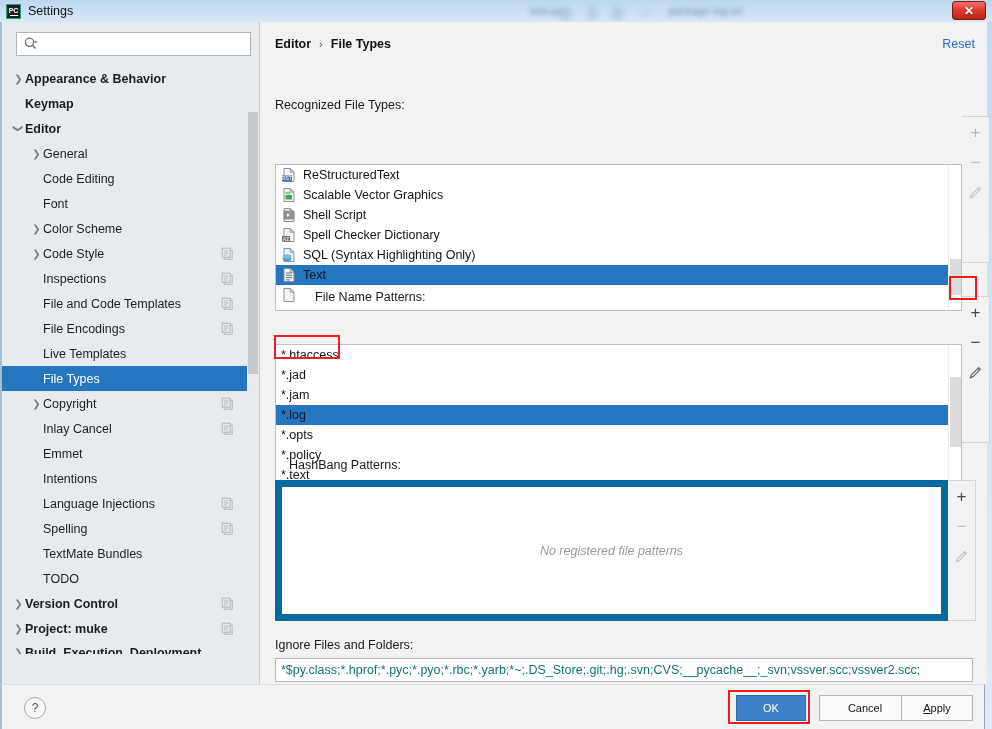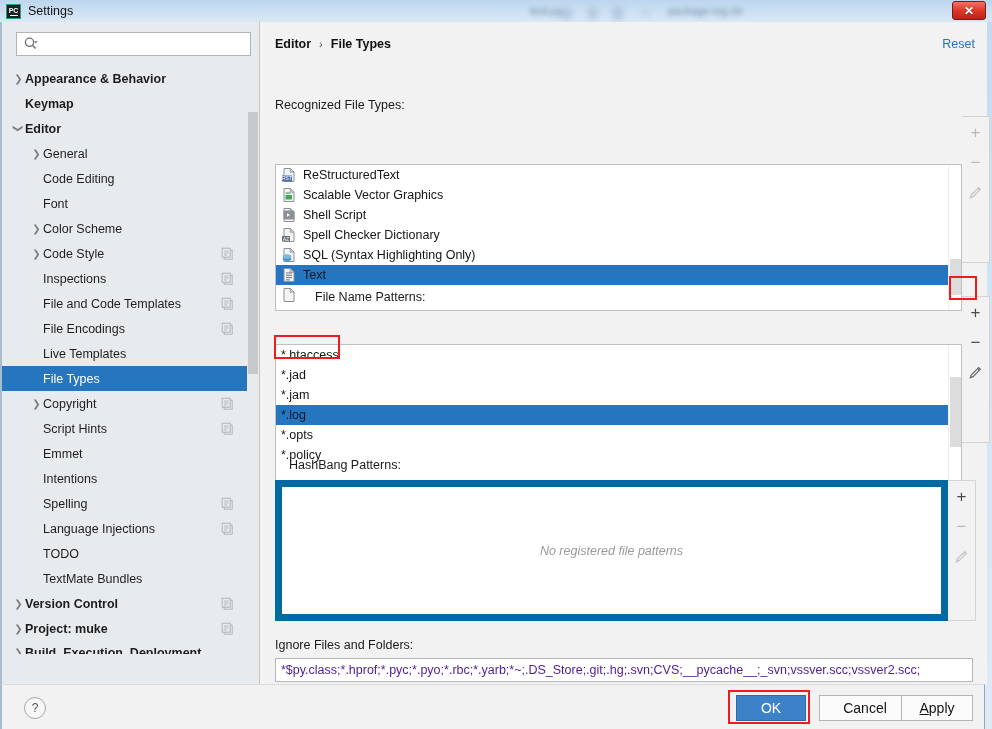--- a/index.html
+++ b/index.html
@@ -193,42 +193,42 @@
     position: absolute; left: 273px; top: 458px; width: 673px; height: 141px;
     background: #fff; border: 7px solid #0369a1;
     display: flex; align-items: center; justify-content: center; font-style: italic;
   }
   #hashbang-empty { font-size: 12.5px; color: #9a9a9a; }
 
   #ignore-input {
     position: absolute; left: 273px; top: 636px; width: 698px; height: 24px;
     background: #fff; border: 1px solid #b7b7b7;
     font-family: "Liberation Sans", sans-serif; font-size: 12.5px;
-    color: #4c1d95; padding: 11px 5px; outline: none;
+    color: #0f766e; padding: 11px 5px; outline: none;
   }
 
   
   #footer {
     position: absolute; left: 0; top: 684px; width: 985px; height: 45px;
     background: #f2f2f2;
     border-left: 2px solid #a8bdd0;
     border-right: 1px solid #8fa8bd;
     border-top: 1px solid #dcdcdc;
   }
   #help-btn {
     position: absolute; left: 22px; top: 12px; width: 22px; height: 22px;
     border: 1px solid #a8a8a8; border-radius: 50%;
     color: #555; font-size: 12px;
     display: flex; align-items: center; justify-content: center;
     cursor: pointer; background: #f7f7f7;
   }
   .dlg-btn {
     position: absolute; top: 10px; height: 26px;
     border: 1px solid #b5b5b5; background: #fbfbfb;
-    font-family: "Liberation Sans", sans-serif; font-size: 14px;
+    font-family: "Liberation Sans", sans-serif; font-size: 11px;
     color: #141414; cursor: pointer;
     display: flex; align-items: center; justify-content: center;
   }
   #ok-btn {
     left: 734px; width: 70px;
     background: #3d82c8; border: 1px solid #2d6aa8; color: #fff;
     font-weight: normal;
   }
   #cancel-btn { left: 817px; width: 92px; }
   #apply-btn  { left: 899px; width: 72px; }
@@ -366,66 +366,66 @@
             <span class="cfg-icon"><svg viewBox="0 0 13 13" width="13" height="13">
                 <rect x="3.2" y="3.2" width="8" height="9" fill="#e8ebed" stroke="#a8adb2" stroke-width="1"></rect>
                 <rect x="1.2" y="1.2" width="8" height="9" fill="#e8ebed" stroke="#a8adb2" stroke-width="1"></rect>
                 <line x1="3" y1="4" x2="7.5" y2="4" stroke="#a8adb2" stroke-width=".9"></line>
                 <line x1="3" y1="6" x2="7.5" y2="6" stroke="#a8adb2" stroke-width=".9"></line>
                 <line x1="3" y1="8" x2="6" y2="8" stroke="#a8adb2" stroke-width=".9"></line>
               </svg></span>
           </div>
           <div class="tree-row lvl2">
             <span class="tree-arrow none"></span>
-            <span class="tree-label">Script Hints</span>
+            <span class="tree-label">Inlay Cancel</span>
             <span class="cfg-icon"><svg viewBox="0 0 13 13" width="13" height="13">
                 <rect x="3.2" y="3.2" width="8" height="9" fill="#e8ebed" stroke="#a8adb2" stroke-width="1"></rect>
                 <rect x="1.2" y="1.2" width="8" height="9" fill="#e8ebed" stroke="#a8adb2" stroke-width="1"></rect>
                 <line x1="3" y1="4" x2="7.5" y2="4" stroke="#a8adb2" stroke-width=".9"></line>
                 <line x1="3" y1="6" x2="7.5" y2="6" stroke="#a8adb2" stroke-width=".9"></line>
                 <line x1="3" y1="8" x2="6" y2="8" stroke="#a8adb2" stroke-width=".9"></line>
               </svg></span>
           </div>
           <div class="tree-row lvl2">
             <span class="tree-arrow none"></span>
             <span class="tree-label">Emmet</span>
           </div>
           <div class="tree-row lvl2">
             <span class="tree-arrow none"></span>
             <span class="tree-label">Intentions</span>
           </div>
           <div class="tree-row lvl2">
             <span class="tree-arrow none"></span>
+            <span class="tree-label">Language Injections</span>
+            <span class="cfg-icon"><svg viewBox="0 0 13 13" width="13" height="13">
+                <rect x="3.2" y="3.2" width="8" height="9" fill="#e8ebed" stroke="#a8adb2" stroke-width="1"></rect>
+                <rect x="1.2" y="1.2" width="8" height="9" fill="#e8ebed" stroke="#a8adb2" stroke-width="1"></rect>
+                <line x1="3" y1="4" x2="7.5" y2="4" stroke="#a8adb2" stroke-width=".9"></line>
+                <line x1="3" y1="6" x2="7.5" y2="6" stroke="#a8adb2" stroke-width=".9"></line>
+                <line x1="3" y1="8" x2="6" y2="8" stroke="#a8adb2" stroke-width=".9"></line>
+              </svg></span>
+          </div>
+          <div class="tree-row lvl2">
+            <span class="tree-arrow none"></span>
             <span class="tree-label">Spelling</span>
             <span class="cfg-icon"><svg viewBox="0 0 13 13" width="13" height="13">
                 <rect x="3.2" y="3.2" width="8" height="9" fill="#e8ebed" stroke="#a8adb2" stroke-width="1"></rect>
                 <rect x="1.2" y="1.2" width="8" height="9" fill="#e8ebed" stroke="#a8adb2" stroke-width="1"></rect>
                 <line x1="3" y1="4" x2="7.5" y2="4" stroke="#a8adb2" stroke-width=".9"></line>
                 <line x1="3" y1="6" x2="7.5" y2="6" stroke="#a8adb2" stroke-width=".9"></line>
                 <line x1="3" y1="8" x2="6" y2="8" stroke="#a8adb2" stroke-width=".9"></line>
               </svg></span>
           </div>
           <div class="tree-row lvl2">
             <span class="tree-arrow none"></span>
-            <span class="tree-label">Language Injections</span>
-            <span class="cfg-icon"><svg viewBox="0 0 13 13" width="13" height="13">
-                <rect x="3.2" y="3.2" width="8" height="9" fill="#e8ebed" stroke="#a8adb2" stroke-width="1"></rect>
-                <rect x="1.2" y="1.2" width="8" height="9" fill="#e8ebed" stroke="#a8adb2" stroke-width="1"></rect>
-                <line x1="3" y1="4" x2="7.5" y2="4" stroke="#a8adb2" stroke-width=".9"></line>
-                <line x1="3" y1="6" x2="7.5" y2="6" stroke="#a8adb2" stroke-width=".9"></line>
-                <line x1="3" y1="8" x2="6" y2="8" stroke="#a8adb2" stroke-width=".9"></line>
-              </svg></span>
+            <span class="tree-label">TextMate Bundles</span>
           </div>
           <div class="tree-row lvl2">
             <span class="tree-arrow none"></span>
             <span class="tree-label">TODO</span>
-          </div>
-          <div class="tree-row lvl2">
-            <span class="tree-arrow none"></span>
-            <span class="tree-label">TextMate Bundles</span>
           </div>
           <div class="tree-row lvl1 group">
             <span class="tree-arrow">❯</span>
             <span class="tree-label">Version Control</span>
             <span class="cfg-icon"><svg viewBox="0 0 13 13" width="13" height="13">
                 <rect x="3.2" y="3.2" width="8" height="9" fill="#e8ebed" stroke="#a8adb2" stroke-width="1"></rect>
                 <rect x="1.2" y="1.2" width="8" height="9" fill="#e8ebed" stroke="#a8adb2" stroke-width="1"></rect>
                 <line x1="3" y1="4" x2="7.5" y2="4" stroke="#a8adb2" stroke-width=".9"></line>
                 <line x1="3" y1="6" x2="7.5" y2="6" stroke="#a8adb2" stroke-width=".9"></line>
                 <line x1="3" y1="8" x2="6" y2="8" stroke="#a8adb2" stroke-width=".9"></line>
@@ -566,20 +566,23 @@
             </div>
             <div class="list-row selected">
               <span>*.log</span>
             </div>
             <div class="list-row">
               <span>*.opts</span>
             </div>
             <div class="list-row">
               <span>*.policy</span>
             </div>
+            <div class="list-row">
+              <span>*.text</span>
+            </div>
           </div>
         <div class="list-scrollbar">
           <div class="list-scroll-thumb" style="top:32px;height:70px;"></div>
         </div>
       </div>
 
       <div class="side-toolbar" id="patterns-toolbar" style="left:701px; top:274px; height:147px;">
         <div class="tb-btn">
           <span class="tb-plus">+</span>
         </div>

